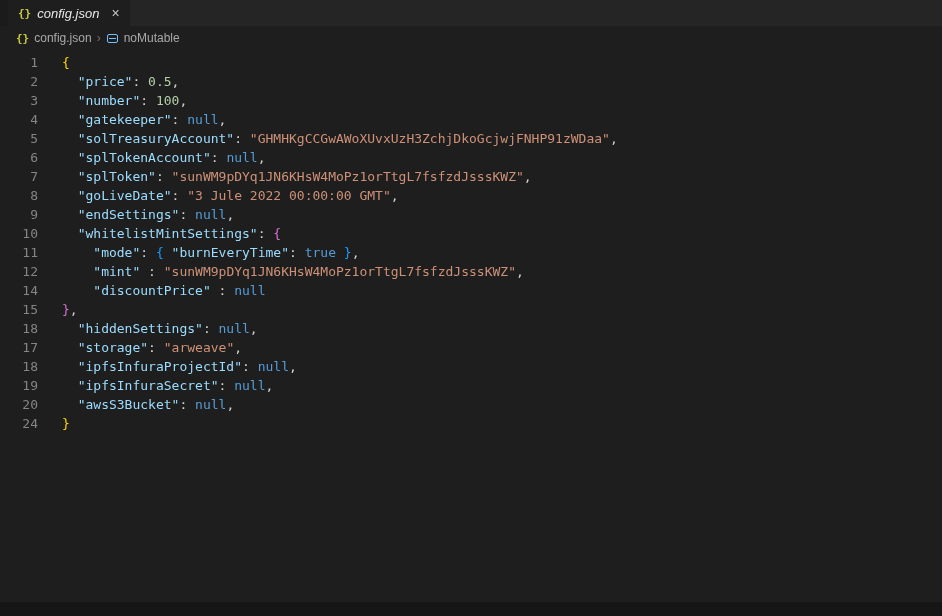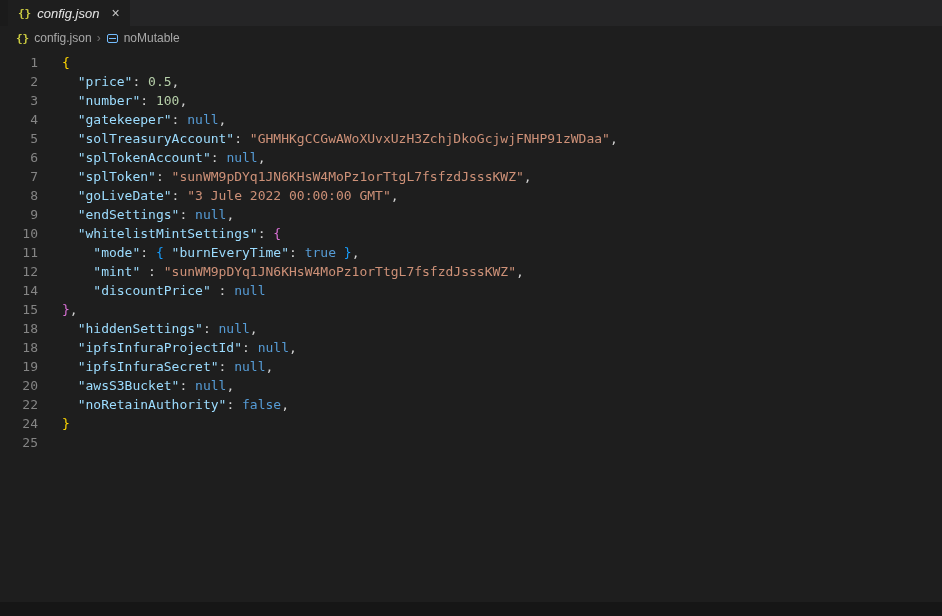--- a/index.html
+++ b/index.html
@@ -103,24 +103,23 @@
         <div class="code-row"><span class="line-num">6</span><span class="line-code"><span class="tok-ws">  </span><span class="tok-key">"splTokenAccount"</span><span class="tok-pun">: </span><span class="tok-kw">null</span><span class="tok-pun">,</span></span></div>
         <div class="code-row"><span class="line-num">7</span><span class="line-code"><span class="tok-ws">  </span><span class="tok-key">"splToken"</span><span class="tok-pun">: </span><span class="tok-str">"sunWM9pDYq1JN6KHsW4MoPz1orTtgL7fsfzdJsssKWZ"</span><span class="tok-pun">,</span></span></div>
         <div class="code-row"><span class="line-num">8</span><span class="line-code"><span class="tok-ws">  </span><span class="tok-key">"goLiveDate"</span><span class="tok-pun">: </span><span class="tok-str">"3 Jule 2022 00:00:00 GMT"</span><span class="tok-pun">,</span></span></div>
         <div class="code-row"><span class="line-num">9</span><span class="line-code"><span class="tok-ws">  </span><span class="tok-key">"endSettings"</span><span class="tok-pun">: </span><span class="tok-kw">null</span><span class="tok-pun">,</span></span></div>
         <div class="code-row"><span class="line-num">10</span><span class="line-code"><span class="tok-ws">  </span><span class="tok-key">"whitelistMintSettings"</span><span class="tok-pun">: </span><span class="tok-b2">{</span></span></div>
         <div class="code-row"><span class="line-num">11</span><span class="line-code"><span class="tok-ws">    </span><span class="tok-key">"mode"</span><span class="tok-pun">: </span><span class="tok-b3">{</span><span class="tok-ws"> </span><span class="tok-key">"burnEveryTime"</span><span class="tok-pun">: </span><span class="tok-kw">true</span><span class="tok-ws"> </span><span class="tok-b3">}</span><span class="tok-pun">,</span></span></div>
         <div class="code-row"><span class="line-num">12</span><span class="line-code"><span class="tok-ws">    </span><span class="tok-key">"mint"</span><span class="tok-pun"> : </span><span class="tok-str">"sunWM9pDYq1JN6KHsW4MoPz1orTtgL7fsfzdJsssKWZ"</span><span class="tok-pun">,</span></span></div>
         <div class="code-row"><span class="line-num">14</span><span class="line-code"><span class="tok-ws">    </span><span class="tok-key">"discountPrice"</span><span class="tok-pun"> : </span><span class="tok-kw">null</span></span></div>
         <div class="code-row"><span class="line-num">15</span><span class="line-code"><span class="tok-b2">}</span><span class="tok-pun">,</span></span></div>
         <div class="code-row"><span class="line-num">18</span><span class="line-code"><span class="tok-ws">  </span><span class="tok-key">"hiddenSettings"</span><span class="tok-pun">: </span><span class="tok-kw">null</span><span class="tok-pun">,</span></span></div>
+        <div class="code-row"><span class="line-num">17</span><span class="line-code"><span class="tok-ws">  </span><span class="tok-key">"storage"</span><span class="tok-pun">: </span><span class="tok-str">"arweave"</span><span class="tok-pun">,</span></span></div>
         <div class="code-row"><span class="line-num">18</span><span class="line-code"><span class="tok-ws">  </span><span class="tok-key">"ipfsInfuraProjectId"</span><span class="tok-pun">: </span><span class="tok-kw">null</span><span class="tok-pun">,</span></span></div>
         <div class="code-row"><span class="line-num">19</span><span class="line-code"><span class="tok-ws">  </span><span class="tok-key">"ipfsInfuraSecret"</span><span class="tok-pun">: </span><span class="tok-kw">null</span><span class="tok-pun">,</span></span></div>
         <div class="code-row"><span class="line-num">20</span><span class="line-code"><span class="tok-ws">  </span><span class="tok-key">"awsS3Bucket"</span><span class="tok-pun">: </span><span class="tok-kw">null</span><span class="tok-pun">,</span></span></div>
-        <div class="code-row"><span class="line-num">22</span><span class="line-code"><span class="tok-ws">  </span><span class="tok-key">"noRetainAuthority"</span><span class="tok-pun">: </span><span class="tok-kw">false</span><span class="tok-pun">,</span></span></div>
         <div class="code-row"><span class="line-num">24</span><span class="line-code"><span class="tok-b1">}</span></span></div>
-        <div class="code-row"><span class="line-num">25</span><span class="line-code"></span></div>
       </div>
   </div>
 
   <div class="status-bar"></div>
 
 </div>
 
 </body></html>

